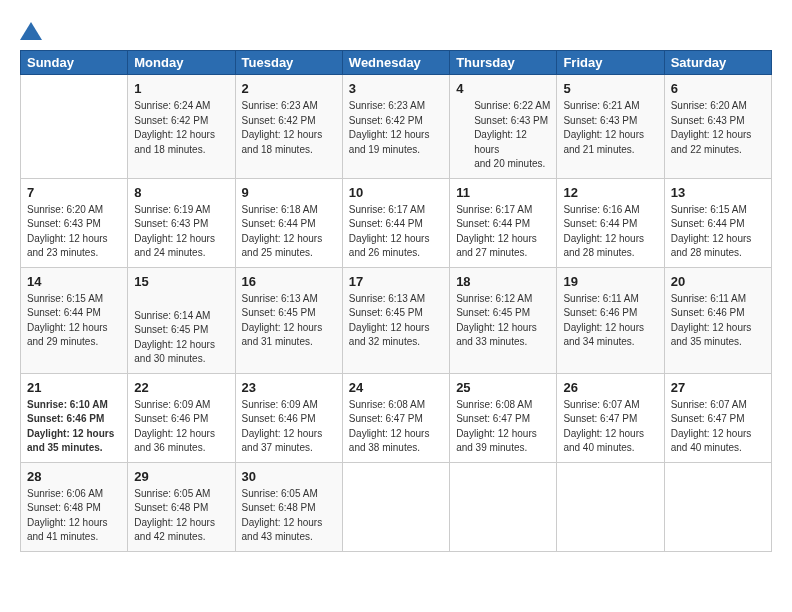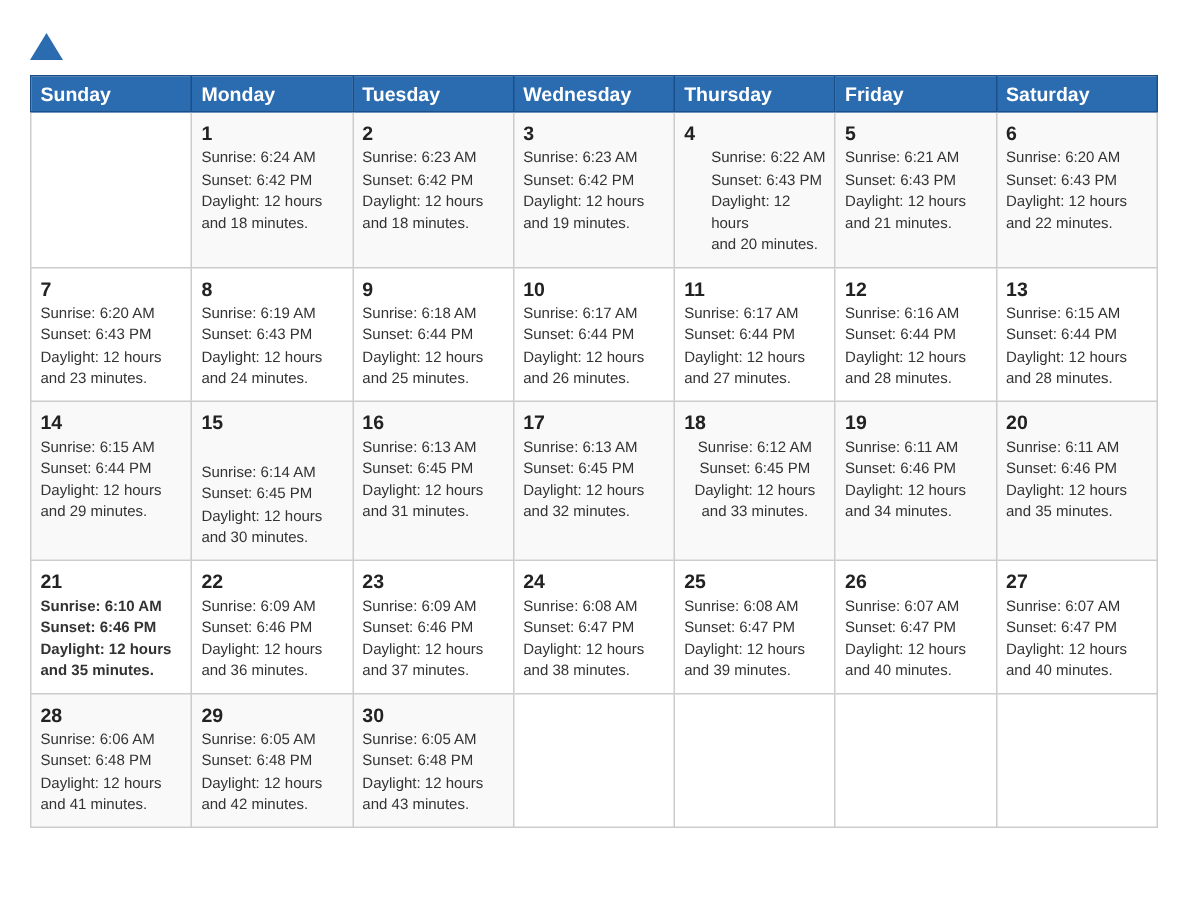--- a/index.html
+++ b/index.html
@@ -234,21 +234,21 @@
         </td>
         <td>
           <div class="day-number">17</div>
           <div class="cell-info" style="white-space: pre-line;">Sunrise: 6:13 AM
 Sunset: 6:45 PM
 Daylight: 12 hours
 and 32 minutes.</div>
         </td>
         <td>
           <div class="day-number">18</div>
-          <div class="cell-info" style="white-space: pre-line; text-align: center;">Sunrise: 6:12 AM
+          <div class="cell-info" style="white-space: pre-line;">Sunrise: 6:12 AM
 Sunset: 6:45 PM
 Daylight: 12 hours
 and 33 minutes.</div>
         </td>
         <td>
           <div class="day-number">19</div>
           <div class="cell-info" style="white-space: pre-line;">Sunrise: 6:11 AM
 Sunset: 6:46 PM
 Daylight: 12 hours
 and 34 minutes.</div>

